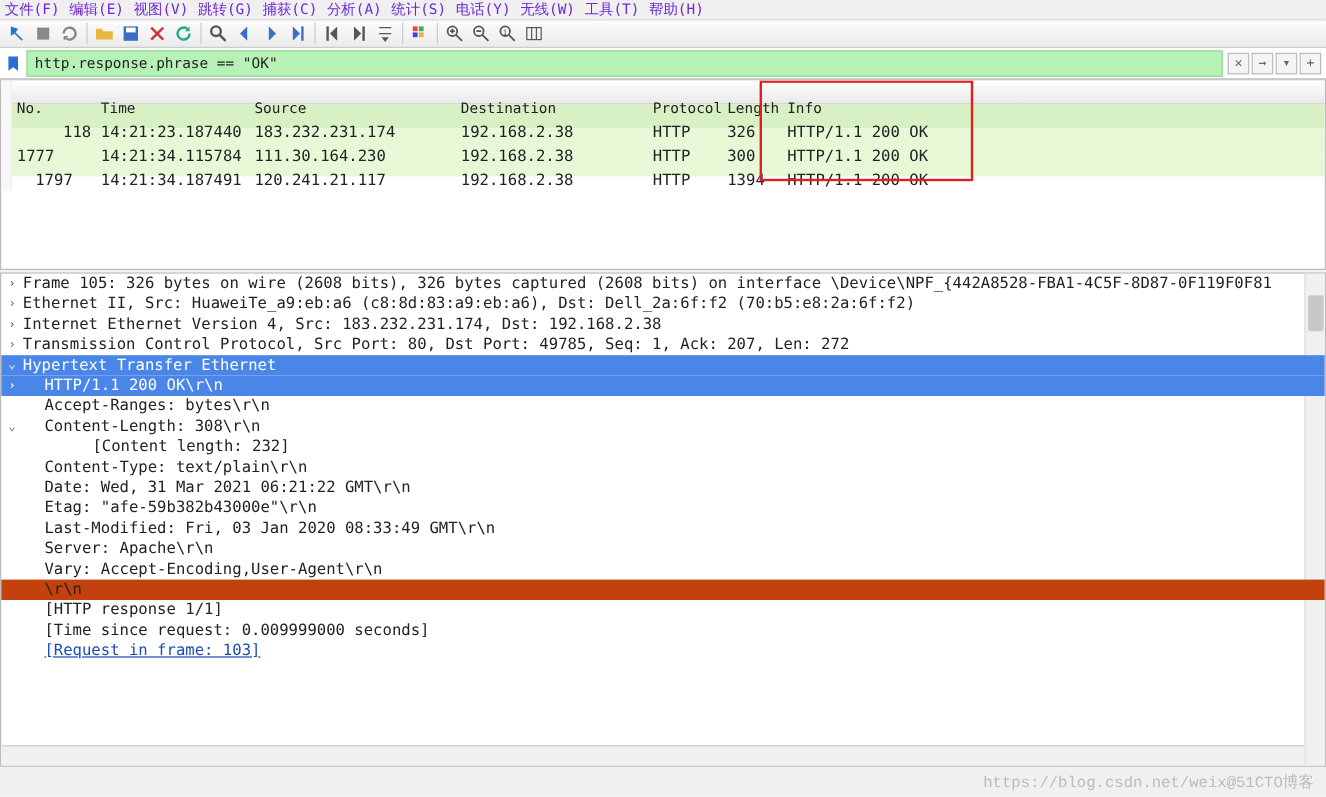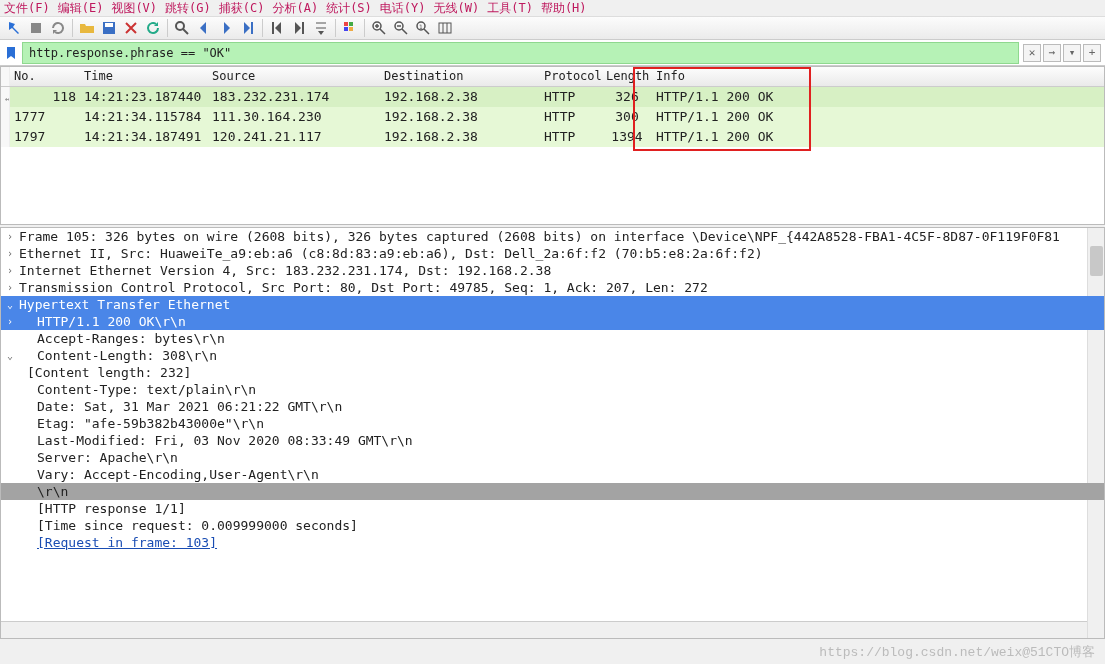--- a/index.html
+++ b/index.html
@@ -1,51 +1,51 @@
 <!DOCTYPE html>
 <html><head>
 <meta charset="utf-8">
 <style>
   *{box-sizing:border-box;margin:0;padding:0}
   body{font-family:"Microsoft YaHei",Consolas,monospace;font-size:12px;background:#f0f0f0;width:1105px;height:664px;overflow:hidden;position:relative}
   .menubar{height:16px;padding:0 4px;color:#333;font-size:12px;white-space:nowrap;display:flex;gap:8px;align-items:flex-start}
-  .menubar span{color:#be185d}
+  .menubar span{color:#6d28d9}
   .toolbar{height:24px;background:linear-gradient(#fcfcfc,#ebebeb);border-top:1px solid #ddd;border-bottom:1px solid #ccc;display:flex;align-items:center;padding:0 4px;gap:2px}
   .tbtn{width:20px;height:20px;display:flex;align-items:center;justify-content:center;font-size:13px;color:#444}
   .tbtn svg{width:16px;height:16px}
   .sep{width:1px;height:18px;background:#ccc;margin:0 2px}
   .filterbar{height:26px;display:flex;align-items:center;padding:1px 4px;gap:4px;background:#fff;border-bottom:1px solid #ccc}
   .bookmark{width:14px;height:14px}
   .filter-input{flex:1;height:22px;border:1px solid #8fd88f;background:#b6f2b6;padding:0 6px;font-family:Consolas,monospace;font-size:12px;color:#222}
   .filter-btns{display:flex;gap:2px}
   .fbtn{width:18px;height:18px;border:1px solid #bbb;background:#f4f4f4;display:flex;align-items:center;justify-content:center;font-size:11px;color:#666}
   .packet-list{height:159px;background:#fff;border:1px solid #bbb;margin:0 0 2px 0;overflow:hidden}
   .pl-head{height:20px;background:linear-gradient(#fdfdfd,#eaeaea);border-bottom:1px solid #ccc;display:flex;font-family:Consolas,monospace;font-size:12px;color:#222}
-  .pl-head div,.pl-row div{padding:2px 4px;overflow:hidden;white-space:nowrap}
+  .pl-head div,.pl-row div{padding:16px 4px;overflow:hidden;white-space:nowrap}
   .c-no{width:70px;text-align:left}
   .c-time{width:128px}
   .c-src{width:172px}
   .c-dst{width:160px}
   .c-proto{width:62px}
-  .c-len{width:50px;text-align:center}
+  .c-len{width:50px;text-align:left}
   .c-info{flex:1}
   .pl-row{height:20px;display:flex;font-family:Consolas,monospace;font-size:13px;color:#222}
   .pl-row.r0{background:#d7f0c4}
   .pl-row.r1{background:#e6f8d6}
   .pl-row.r2{background:#e6f8d6}
   .arrow-col{width:8px;background:#f8f8f8;border-right:1px solid #eee;position:relative}
   .redbox{position:absolute;border:2px solid #e02020;pointer-events:none}
   .details{height:412px;background:#fff;border:1px solid #bbb;overflow:auto;font-family:Consolas,monospace;font-size:13px;color:#222;position:relative}
   .dl{padding:1px 2px 1px 18px;white-space:nowrap;position:relative}
   .dl .tw{position:absolute;left:4px;top:3px;width:10px;text-align:center;color:#666;font-size:10px}
   .dl.ind1{padding-left:36px}
-  .dl.ind2{padding-left:26px}
+  .dl.ind2{padding-left:76px}
   .dl.sel{background:#4a86e8;color:#fff}
   .dl.sel2{background:#4a86e8;color:#fff}
-  .dl.hl{background:#a3a3a3}
+  .dl.hl{background:#c2410c}
   .dl a{color:#1a4db3;text-decoration:underline}
   .redarrow{position:absolute;color:#e02020;font-size:14px;pointer-events:none}
   .hscroll{height:17px;background:#f0f0f0;border-top:1px solid #ccc}
   .watermark{position:absolute;bottom:3px;right:10px;color:#bbb;font-size:13px;pointer-events:none;font-family:Liberation Mono, monospace}
   .vscroll{position:absolute;right:0;top:0;width:17px;height:100%;background:#f0f0f0;border-left:1px solid #ddd}
   .vscroll .thumb{position:absolute;top:18px;left:2px;width:13px;height:30px;background:#c8c8c8;border-radius:2px}
 </style>
 </head>
 <body>
 
@@ -221,21 +221,21 @@
     <div class="c-no" style="text-align:left">1777</div>
     <div class="c-time">14:21:34.115784</div>
     <div class="c-src">111.30.164.230</div>
     <div class="c-dst">192.168.2.38</div>
     <div class="c-proto">HTTP</div>
     <div class="c-len">300</div>
     <div class="c-info">HTTP/1.1 200 OK</div>
   </div>
   <div class="pl-row r2">
     <div class="arrow-col"></div>
-    <div class="c-no" style="text-align:left">1797</div>
+    <div class="c-no" style="text-align:center">1797</div>
     <div class="c-time">14:21:34.187491</div>
     <div class="c-src">120.241.21.117</div>
     <div class="c-dst">192.168.2.38</div>
     <div class="c-proto">HTTP</div>
     <div class="c-len">1394</div>
     <div class="c-info">HTTP/1.1 200 OK</div>
   </div>
   <div class="redbox" style="left:632px;top:0;width:178px;height:84px"></div>
 </div>
 
@@ -247,23 +247,23 @@
   <div class="dl"><span class="tw">›</span><span>Ethernet II, Src: HuaweiTe_a9:eb:a6 (c8:8d:83:a9:eb:a6), Dst: Dell_2a:6f:f2 (70:b5:e8:2a:6f:f2)</span></div>
   <div class="dl"><span class="tw">›</span><span>Internet Ethernet Version 4, Src: 183.232.231.174, Dst: 192.168.2.38</span></div>
   <div class="dl"><span class="tw">›</span><span>Transmission Control Protocol, Src Port: 80, Dst Port: 49785, Seq: 1, Ack: 207, Len: 272</span></div>
   <div class="dl sel"><span class="tw" style="color:#fff">⌄</span><span>Hypertext Transfer Ethernet</span></div>
   <span class="redarrow" style="left:150px;top:88px">↘</span>
   <div class="dl ind1 sel2"><span class="tw" style="color:#fff">›</span><span>HTTP/1.1 200 OK\r\n</span></div>
   <div class="dl ind1">Accept-Ranges: bytes\r\n</div>
   <div class="dl ind1"><span class="tw">⌄</span><span>Content-Length: 308\r\n</span></div>
   <div class="dl ind2">[Content length: 232]</div>
   <div class="dl ind1">Content-Type: text/plain\r\n</div>
-  <div class="dl ind1">Date: Sat, 31 Mar 2021 06:21:22 GMT\r\n</div>
+  <div class="dl ind1">Date: Wed, 31 Mar 2021 06:21:22 GMT\r\n</div>
   <div class="dl ind1">Etag: "afe-59b382b43000e"\r\n</div>
-  <div class="dl ind1">Last-Modified: Fri, 03 Nov 2020 08:33:49 GMT\r\n</div>
+  <div class="dl ind1">Last-Modified: Fri, 03 Jan 2020 08:33:49 GMT\r\n</div>
   <div class="dl ind1">Server: Apache\r\n</div>
   <div class="dl ind1">Vary: Accept-Encoding,User-Agent\r\n</div>
   <div class="dl ind1 hl">\r\n</div>
   <div class="dl ind1">[HTTP response 1/1]</div>
   <div class="dl ind1">[Time since request: 0.009999000 seconds]</div>
   <div class="dl ind1"><a href="#">[Request in frame: 103]</a></div>
   <div class="hscroll" style="position:absolute;bottom:0;left:0;right:17px"></div>
 </div>
 
 <div class="watermark">https://blog.csdn.net/weix@51CTO博客</div>

